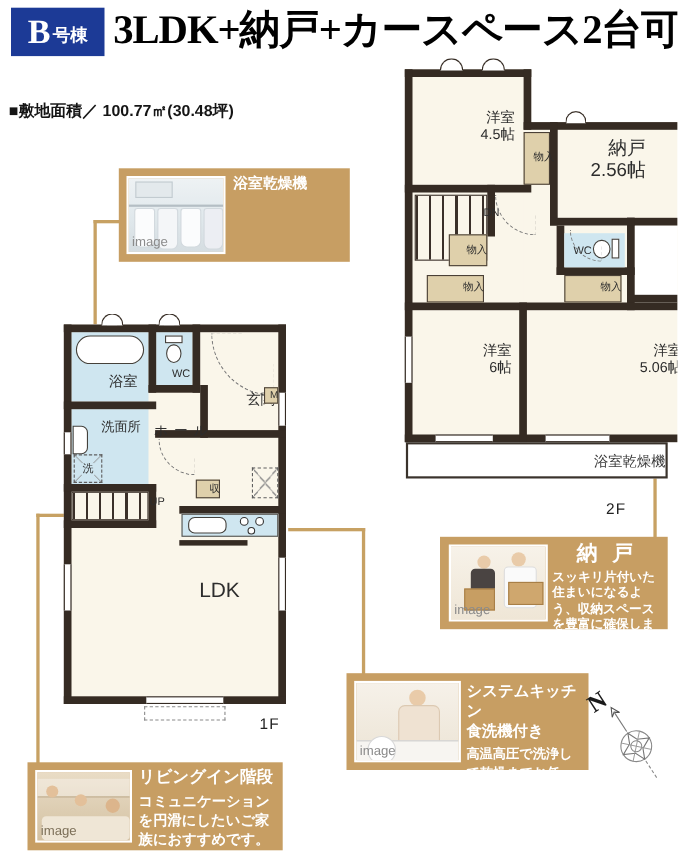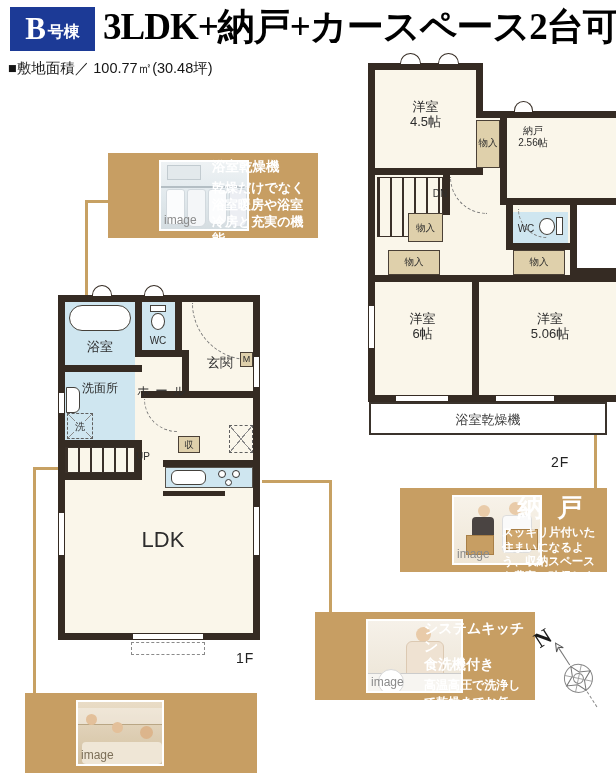--- a/index.html
+++ b/index.html
@@ -6,28 +6,28 @@
   .canvas{position:relative;width:616px;height:776px;background:#ffffff;overflow:hidden;
           font-family:"Liberation Sans","DejaVu Sans",sans-serif;}
   .abs{position:absolute;}
   
   .badge{position:absolute;left:10px;top:7px;width:85px;height:44px;display:flex;align-items:center;justify-content:center;
          font-family:"Liberation Serif","DejaVu Serif",serif;color:#fff;}
   .badge-b{font-size:31px;font-weight:700;}
   .badge-suffix{font-size:16px;font-weight:700;margin-left:2px;margin-top:6px;}
   .main-title{position:absolute;left:103px;top:2px;white-space:nowrap;color:#000;
               font-family:"Liberation Serif","DejaVu Serif",serif;font-weight:700;font-size:37px;letter-spacing:-1px;}
-  .spec-line{position:absolute;left:8px;font-size:14.5px;font-weight:400;color:#151515;white-space:nowrap;}
+  .spec-line{position:absolute;left:8px;font-size:14.5px;font-weight:700;color:#151515;white-space:nowrap;margin-top:32px;}
   
   .plan{position:absolute;}
   .fill{position:absolute;background:#faf6ea;}
   .w{position:absolute;background:#352b23;}
   .blue{position:absolute;background:#cfe6f0;}
   .beige{position:absolute;background:#dfd0ab;border:1px solid #4a4036;box-sizing:border-box;}
-  .lbl{position:absolute;color:#2d2d2d;text-align:center;line-height:1.18;}
+  .lbl{position:absolute;color:#2d2d2d;text-align:right;line-height:1.18;}
   .lbl span{display:block;}
   .stairs{position:absolute;background:repeating-linear-gradient(90deg,#3a3029 0 2px,transparent 2px 12px);
           border:1px solid #3a3029;box-sizing:border-box;}
   .winv{position:absolute;width:7px;background:#fff;border-top:none;border-left:1.5px solid #352b23;border-right:1.5px solid #352b23;box-sizing:border-box;}
   .winh{position:absolute;height:7px;background:#fff;border-left:none;border-top:1.5px solid #352b23;border-bottom:1.5px solid #352b23;box-sizing:border-box;}
   .door{position:absolute;height:11px;background:#fff;border:1.5px solid #352b23;border-bottom:none;border-radius:20px 20px 0 0;box-sizing:border-box;}
   .arc{position:absolute;border-left:1px dashed #7a7a7a;border-bottom:1px dashed #7a7a7a;border-bottom-left-radius:100%;}
   .tub{position:absolute;background:#fff;border:1.5px solid #45413a;border-radius:13px;box-sizing:border-box;}
   .dashedbox{position:absolute;border:1px dashed #5f5f5f;box-sizing:border-box;text-align:center;color:#333;
      background:
@@ -35,21 +35,21 @@
        linear-gradient(to bottom right, transparent calc(50% - .5px), #8a8a8a calc(50% - .5px) calc(50% + .5px), transparent calc(50% + .5px));}
   .toilet-bowl{position:absolute;background:#fff;border:1px solid #44413c;border-radius:48% 48% 50% 50%;box-sizing:border-box;}
   .toilet-tank{position:absolute;background:#fff;border:1px solid #44413c;box-sizing:border-box;}
   .fixture{position:absolute;background:#fff;border:1px solid #44413c;box-sizing:border-box;}
   .circle{position:absolute;background:#fff;border:1px solid #333;border-radius:50%;box-sizing:border-box;}
   .floorlab{position:absolute;font-size:14px;color:#222;letter-spacing:1px;}
   
   .conn{position:absolute;background:#c7a163;}
   
   .callout{position:absolute;background:#c79e63;}
-  .cimg{position:absolute;border:2px solid #fff;box-sizing:border-box;overflow:hidden;margin-left:44px;}
+  .cimg{position:absolute;border:2px solid #fff;box-sizing:border-box;overflow:hidden;}
   .wm{position:absolute;left:3px;bottom:2px;font-size:12px;color:#8b8b8b;}
   .ctxt{position:absolute;color:#fff;font-weight:700;}
   .ctitle{font-size:13.5px;line-height:1.25;}
   .cbody{font-size:13px;line-height:17px;margin-top:3px;}
   .pshape{position:absolute;}
 </style>
 </head>
 <body>
 
 <div class="canvas">
@@ -116,21 +116,21 @@
     <div class="lbl" style="left:20px;top:193px;width:52px;font-size:9.5px">物入</div>
     <div class="beige" style="left:145px;top:187px;width:52px;height:25px"></div>
     <div class="lbl" style="left:145px;top:193px;width:52px;font-size:9.5px">物入</div>
     <div class="arc" style="left:82px;top:114px;width:36px;height:36px"></div>
     <div class="arc" style="left:150px;top:146px;width:28px;height:28px"></div>
 
     <div class="lbl" style="left:15px;top:36px;width:85px;font-size:13px">
       <span>洋室</span>
       <span>4.5帖</span>
     </div>
-    <div class="lbl" style="left:125px;top:62px;width:80px;font-size:10px">
+    <div class="lbl" style="left:139px;top:62px;width:80px;font-size:17px">
       <span>納戸</span>
       <span>2.56帖</span>
     </div>
     <div class="lbl" style="left:12px;top:248px;width:85px;font-size:13px">
       <span>洋室</span>
       <span>6帖</span>
     </div>
     <div class="lbl" style="left:112px;top:248px;width:140px;font-size:13px">
       <span>洋室</span>
       <span>5.06帖</span>
@@ -197,55 +197,54 @@
     <div class="dashedbox" style="left:171px;top:130px;width:24px;height:28px"></div>
 
     <div class="blue" style="left:107px;top:172px;width:88px;height:21px;border:1px solid #55524c;box-sizing:border-box"></div>
     <div class="fixture" style="left:113px;top:175px;width:35px;height:15px;border-radius:6px"></div>
     <div class="circle" style="left:160px;top:175px;width:8px;height:8px"></div>
     <div class="circle" style="left:174px;top:175px;width:8px;height:8px"></div>
     <div class="circle" style="left:167px;top:184px;width:7px;height:7px"></div>
     <div class="w" style="left:105px;top:196px;width:62px;height:5px"></div>
 
     <div class="lbl" style="left:50px;top:232px;width:110px">
-      <span style="font-size:22px">LDK</span>
+      <span style="font-size:19px">LDK</span>
     </div>
 
     <div style="position:absolute;left:73px;top:347px;width:74px;height:13px;border:1px dashed #8a8a8a;box-sizing:border-box"></div>
     <div class="floorlab" style="left:178px;top:355px">1F</div>
   </div>
 
   <div class="callout" style="left:108px;top:153px;width:210px;height:85px">
     <div class="cimg" style="left:7px;top:7px;width:90px;height:71px;background:linear-gradient(180deg,#eef2f4,#e0e8ec 55%,#d5dde1)">
       <div class="pshape" style="left:6px;top:3px;width:32px;height:13px;background:#e3e9ec;border:1px solid #c2cbd0"></div>
       <div class="pshape" style="left:0;top:24px;width:100%;height:2px;background:#b4bec4"></div>
       <div class="pshape" style="left:5px;top:27px;width:17px;height:34px;background:#fbfcfd;border:1px solid #d2d9de;border-radius:3px 3px 6px 6px"></div>
       <div class="pshape" style="left:26px;top:27px;width:17px;height:36px;background:#f4f6f8;border:1px solid #d2d9de;border-radius:3px 3px 6px 6px"></div>
       <div class="pshape" style="left:47px;top:27px;width:17px;height:34px;background:#fbfcfd;border:1px solid #d2d9de;border-radius:3px 3px 6px 6px"></div>
       <div class="pshape" style="left:68px;top:27px;width:16px;height:36px;background:#eceef3;border:1px solid #d2d9de;border-radius:3px 3px 6px 6px"></div>
       <span class="wm">image</span>
     </div>
     <div class="ctxt" style="left:104px;top:6px;width:102px">
       <div class="ctitle">浴室乾燥機</div>
-      <div class="cbody">乾燥だけでなく浴室暖房や浴室冷房と充実の機能。</div>
     </div>
   </div>
 
   <div class="callout" style="left:400px;top:488px;width:207px;height:84px">
     <div class="cimg" style="left:8px;top:7px;width:90px;height:70px;background:linear-gradient(180deg,#f7f2e9,#efe6d6)">
       <div class="pshape" style="left:24px;top:8px;width:12px;height:12px;background:#e9cba9;border-radius:50%"></div>
       <div class="pshape" style="left:18px;top:20px;width:22px;height:30px;background:#4a4442;border-radius:4px"></div>
       <div class="pshape" style="left:55px;top:5px;width:13px;height:13px;background:#e9cba9;border-radius:50%"></div>
       <div class="pshape" style="left:48px;top:18px;width:28px;height:36px;background:#fafafa;border:1px solid #ddd;border-radius:4px"></div>
       <div class="pshape" style="left:12px;top:38px;width:26px;height:18px;background:#c79e63;border:1px solid #a87f47"></div>
       <div class="pshape" style="left:52px;top:32px;width:30px;height:19px;background:#cfa76e;border:1px solid #a87f47"></div>
       <span class="wm">image</span>
     </div>
     <div class="ctxt" style="left:102px;top:4px;width:100px;text-align:center">
-      <div class="ctitle" style="font-size:25px;letter-spacing:4px">納 戸</div>
+      <div class="ctitle" style="font-size:19px;letter-spacing:4px">納 戸</div>
       <div class="cbody" style="font-size:11.5px;line-height:14.5px;text-align:left;margin-top:2px">スッキリ片付いた住まいになるよう、収納スペースを豊富に確保しました。</div>
     </div>
   </div>
 
   <div class="callout" style="left:315px;top:612px;width:220px;height:88px">
     <div class="cimg" style="left:7px;top:7px;width:97px;height:74px;background:linear-gradient(180deg,#f6f1e9,#ece4d5)">
       <div class="pshape" style="left:48px;top:6px;width:15px;height:15px;background:#e9cba9;border-radius:50%"></div>
       <div class="pshape" style="left:38px;top:20px;width:36px;height:40px;background:#efe2d2;border:1px solid #dcc9b2;border-radius:6px"></div>
       <div class="pshape" style="left:0;top:52px;width:100%;height:22px;background:#f7f5f1;border-top:1px solid #ccc"></div>
       <div class="pshape" style="left:10px;top:48px;width:24px;height:24px;background:#ffffff;border:1px solid #d8d8d8;border-radius:50%"></div>
@@ -261,20 +260,24 @@
   </div>
 
   <div class="callout" style="left:25px;top:693px;width:232px;height:80px">
     <div class="cimg" style="left:7px;top:7px;width:88px;height:66px;background:linear-gradient(180deg,#e9dcc6,#d3c1a2)">
       <div class="pshape" style="left:0;top:6px;width:100%;height:16px;background:rgba(255,255,255,.35);border-bottom:1px solid #b9a684"></div>
       <div class="pshape" style="left:8px;top:12px;width:11px;height:11px;background:#e3c09a;border-radius:50%"></div>
       <div class="pshape" style="left:34px;top:20px;width:11px;height:11px;background:#e3c09a;border-radius:50%"></div>
       <div class="pshape" style="left:62px;top:24px;width:13px;height:13px;background:#dcb58c;border-radius:50%"></div>
       <div class="pshape" style="left:4px;top:40px;width:80px;height:22px;background:#efe6d6;border-radius:4px"></div>
       <span class="wm" style="color:#7c6f58">image</span>
+    </div>
+    <div class="ctxt" style="left:101px;top:5px;width:126px">
+      <div class="ctitle" style="font-size:15px">リビングイン階段</div>
+      <div class="cbody" style="font-size:13px;line-height:17px;margin-top:3px">コミュニケーションを円滑にしたいご家族におすすめです。</div>
     </div>
   </div>
 
   <svg class="abs" style="left:531px;top:612px" width="84" height="110" viewBox="0 0 84 110">
     <g transform="rotate(-33 42 58)">
       <text x="34" y="22" font-size="22" font-weight="bold" fill="#1a1a1a" font-family="Liberation Serif, serif" text-anchor="middle">N</text>
       <path d="M42 26 L38 34 L42 31 L46 34 Z" fill="none" stroke="#555" stroke-width="1"></path>
       <line x1="42" y1="31" x2="42" y2="52" stroke="#777" stroke-width="1"></line>
       <circle cx="42" cy="68" r="14" fill="none" stroke="#888" stroke-width="1"></circle>
       <path d="M42 54 L46 63 L56 68 L46 73 L42 82 L38 73 L28 68 L38 63 Z" fill="none" stroke="#777" stroke-width="1"></path>

